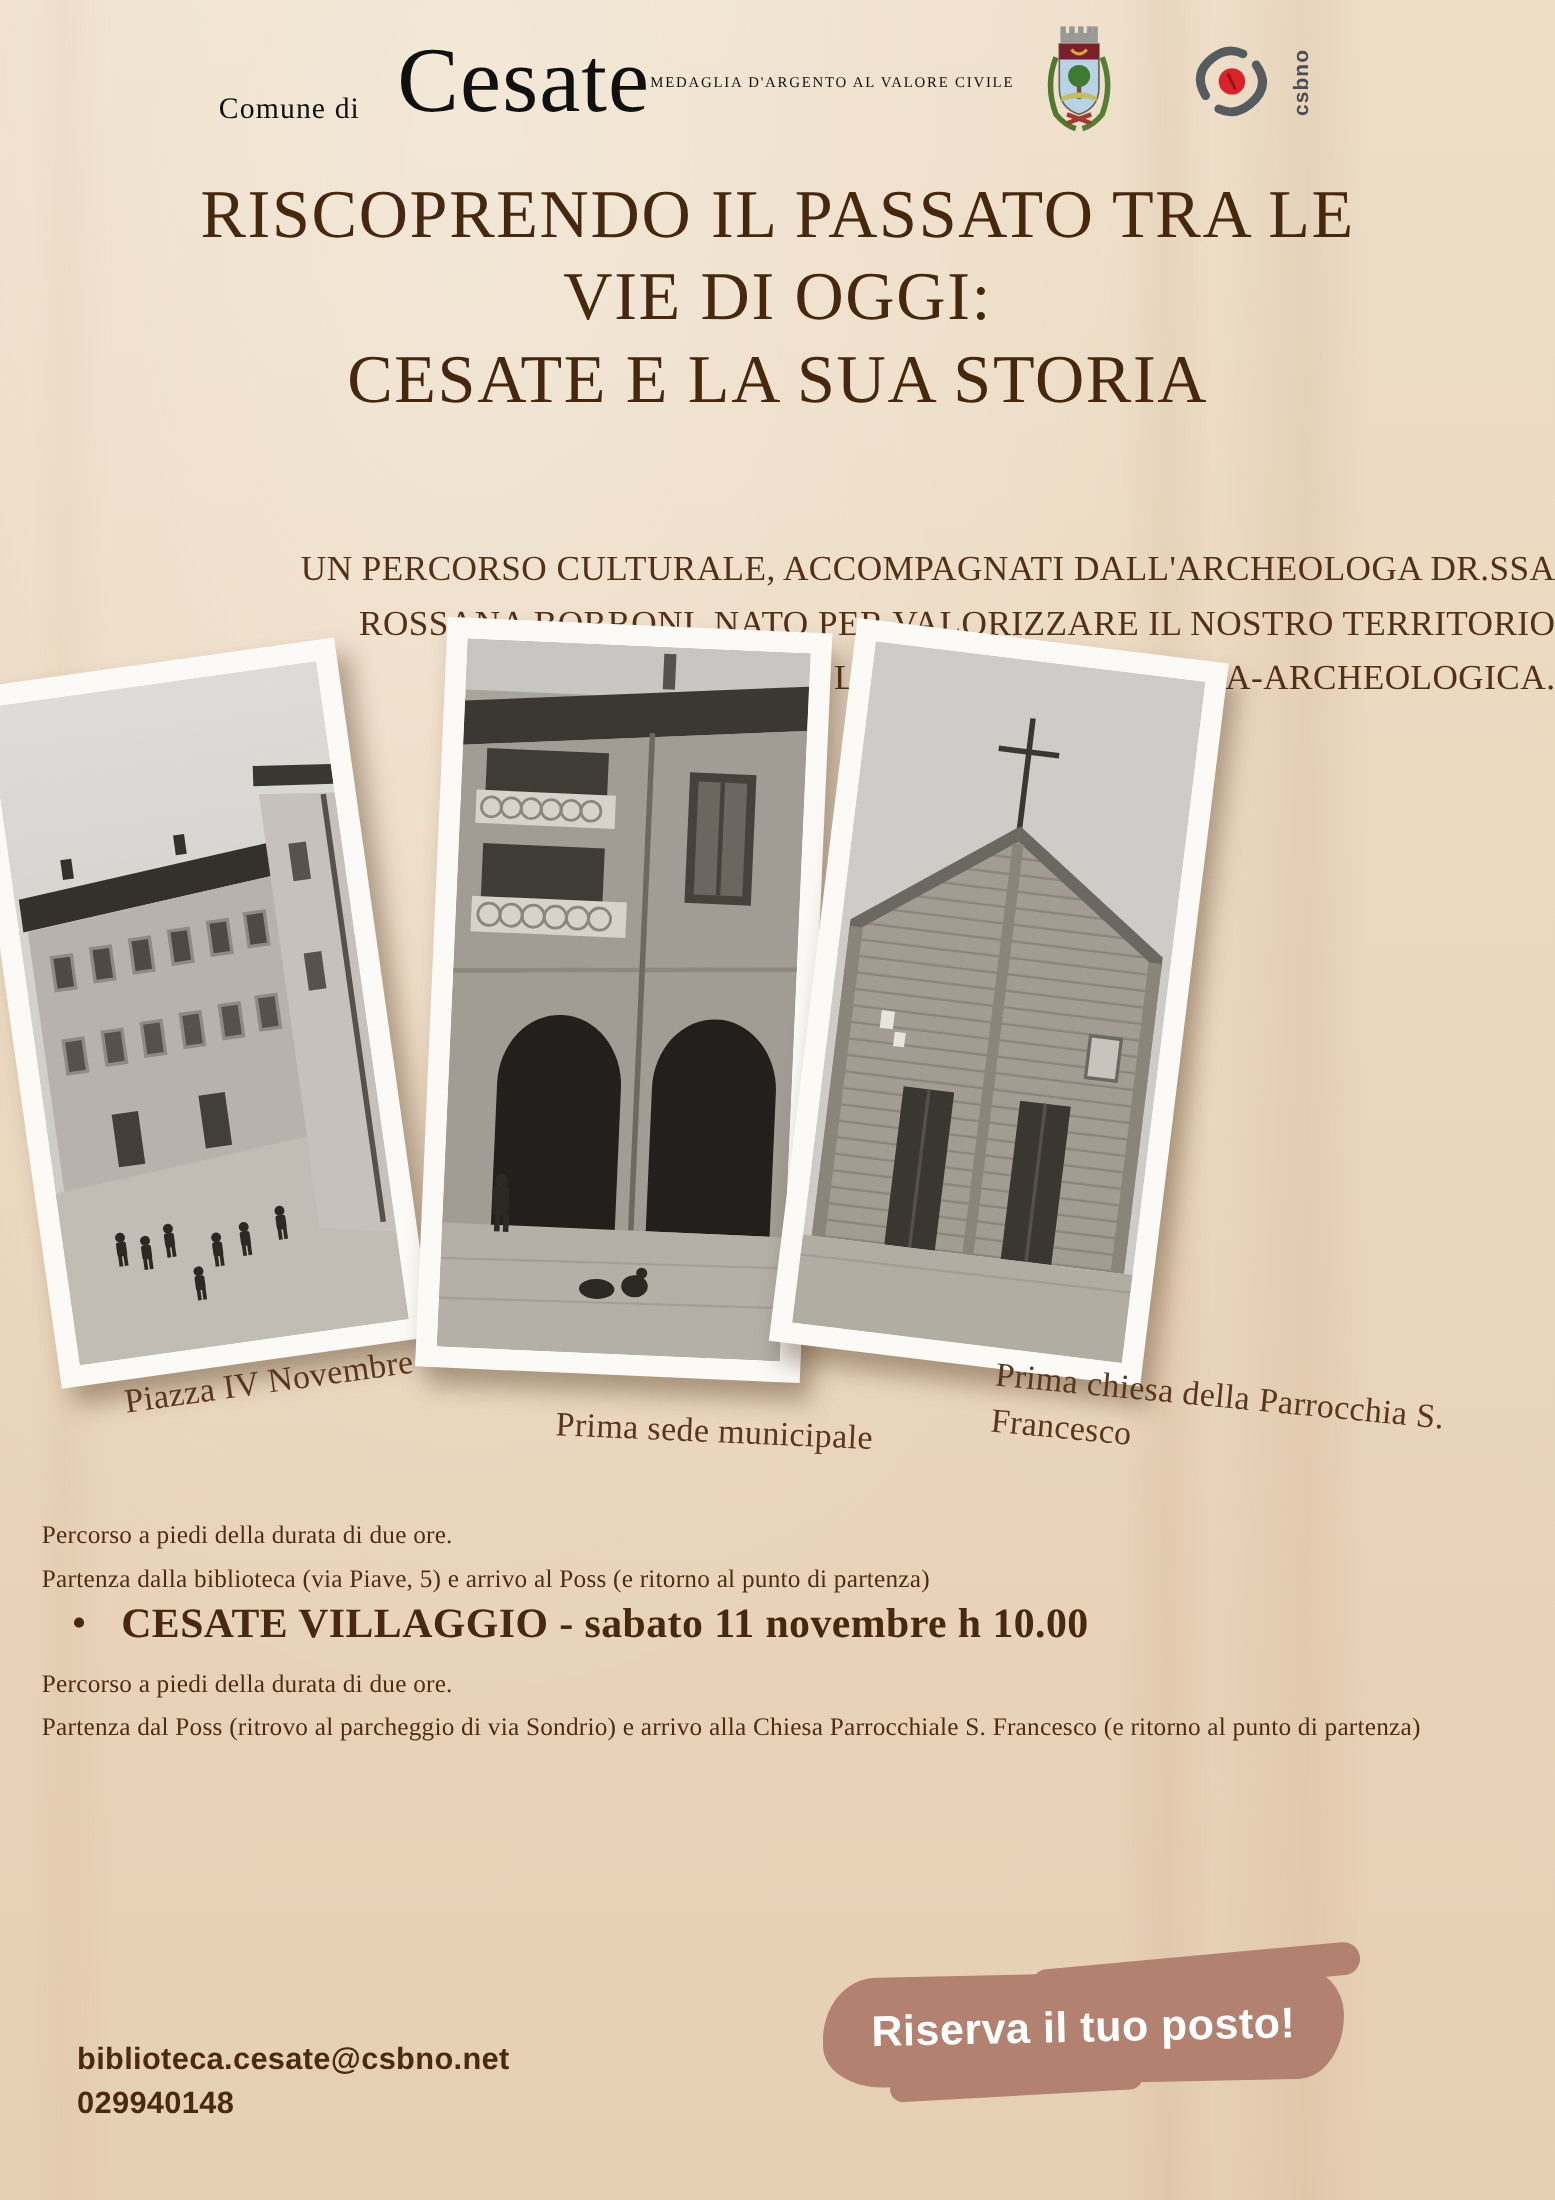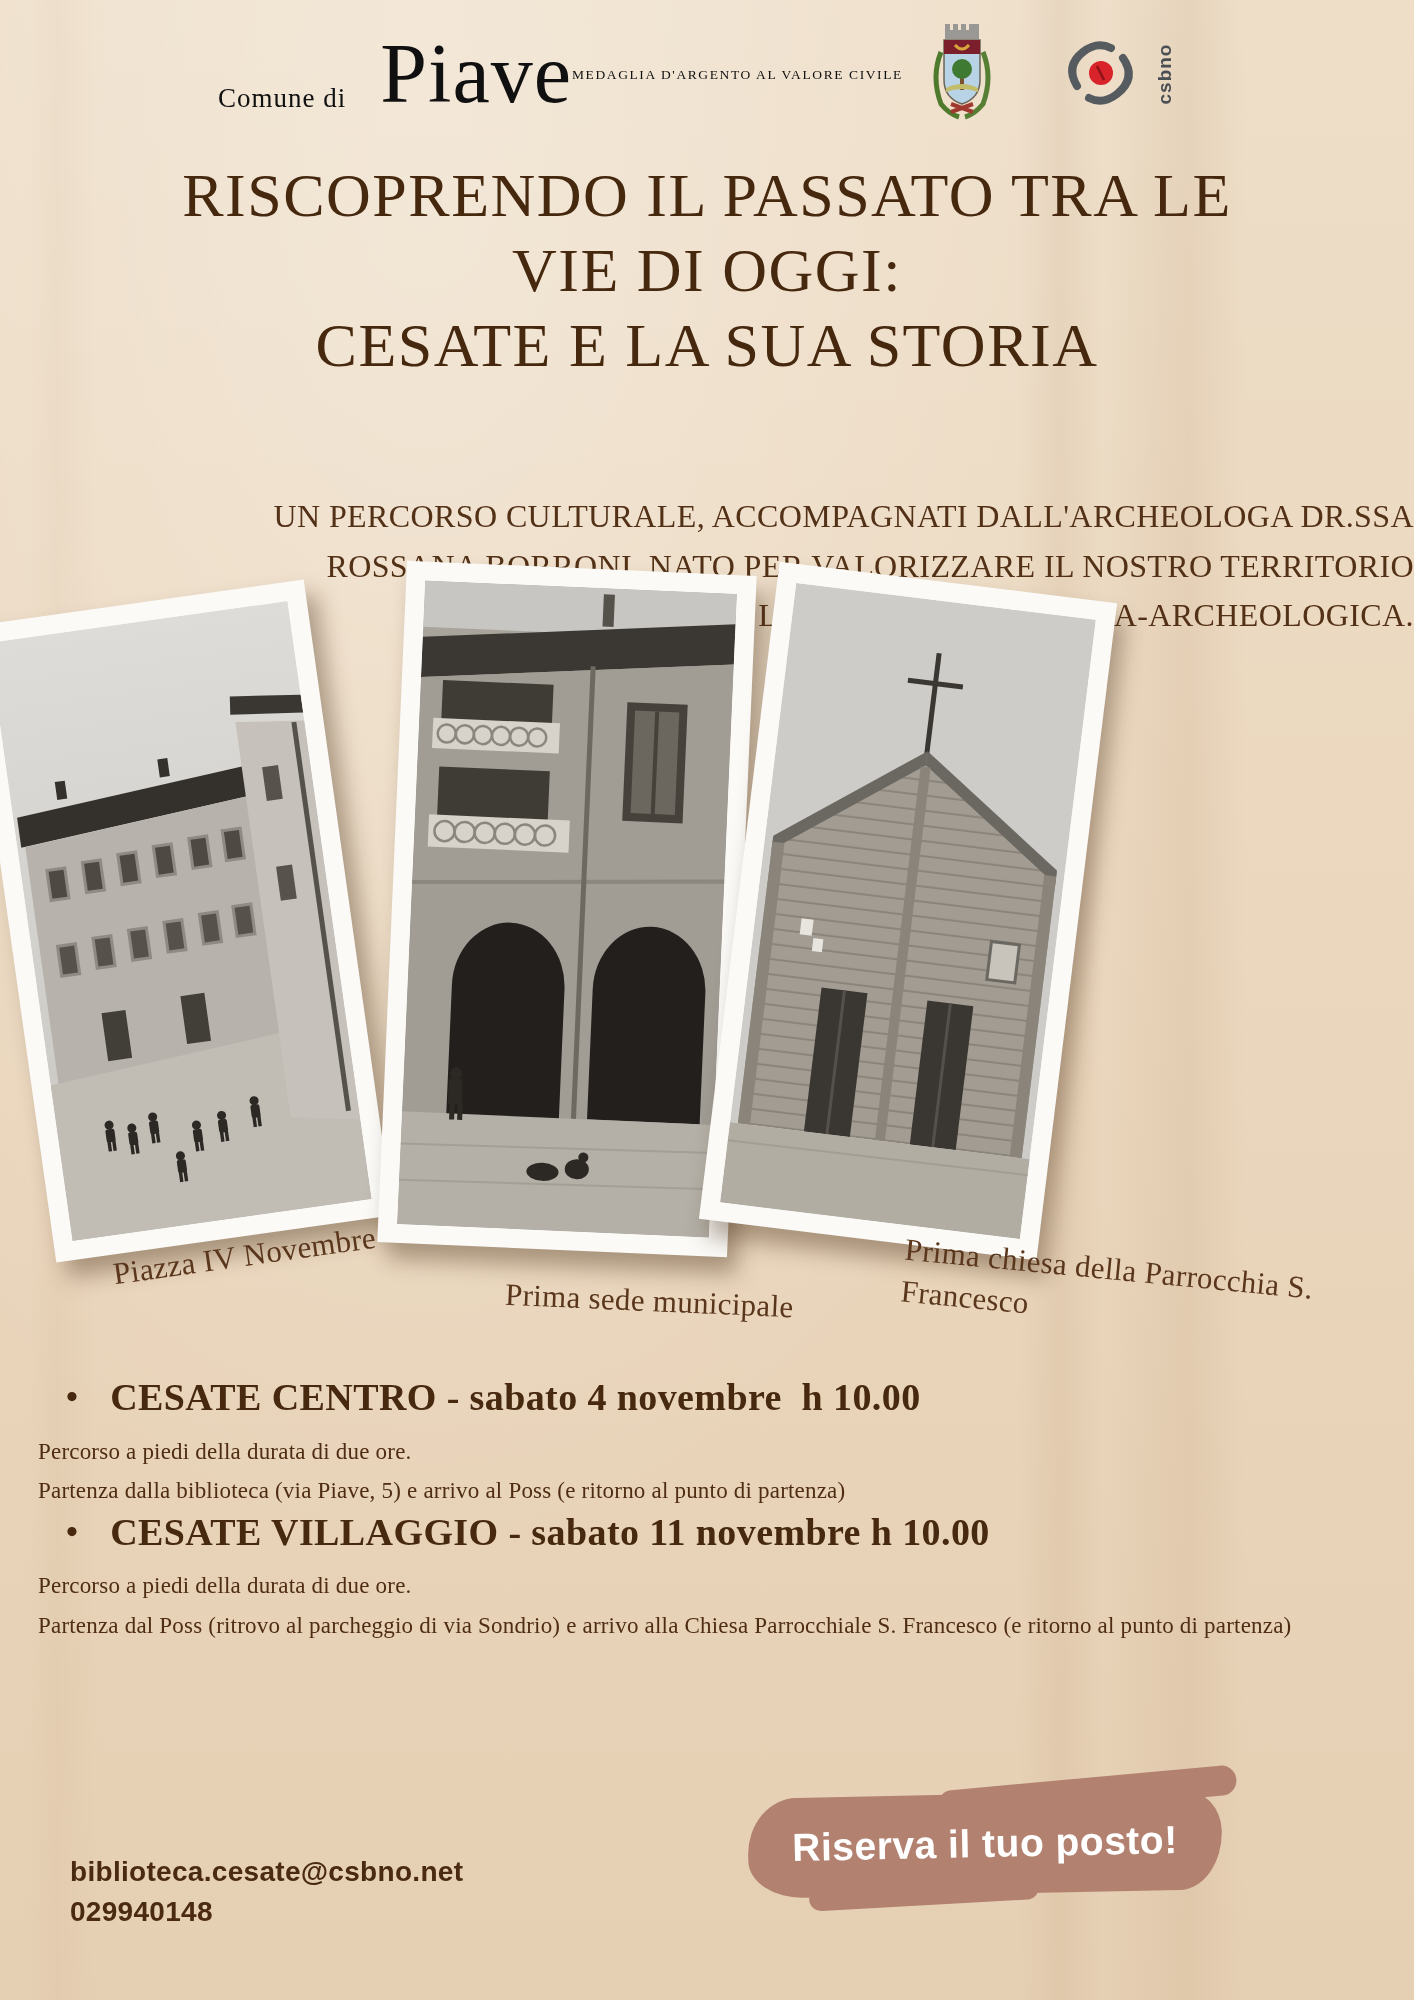--- a/index.html
+++ b/index.html
@@ -55,21 +55,21 @@
        font-size:39px;color:#ffffff;letter-spacing:0.5px;}
 </style>
 </head>
 <body>
 
 <div class="page">
 
   <div class="header">
     <div class="cesate-word">
       <span class="l1">Comune di</span>
-      <span class="l2">Piave</span>
+      <span class="l2">Cesate</span>
       <span class="l3">MEDAGLIA D'ARGENTO AL VALORE CIVILE</span>
     </div>
 
     <span>
       <svg width="66" height="100" viewBox="0 0 66 100">
 
         <path d="M12,30 Q2,55 12,82 Q20,92 30,95" fill="none" stroke="#4e7a2e" stroke-width="5"></path>
         <path d="M54,30 Q64,55 54,82 Q46,92 36,95" fill="none" stroke="#567f33" stroke-width="5"></path>
         <path d="M22,90 L44,82 M22,82 L44,90" stroke="#a03a30" stroke-width="4"></path>
 
@@ -267,24 +267,20 @@
       <line x1="0" y1="558" x2="300" y2="556" stroke="#a39e94" stroke-width="2"></line>
     </svg>
   </div>
 
   <div class="caption c1">Piazza IV Novembre</div>
   <div class="caption c2">Prima sede municipale</div>
   <div class="caption c3">Prima chiesa della Parrocchia S. Francesco</div>
 
   <div class="events">
     <div class="event">
-      <div class="event-head">
-        <span>CESATE CENTRO</span>
-        <span class="sched">- sabato 4 novembre  h 10.00</span>
-      </div>
       <div class="event-detail">Percorso a piedi della durata di due ore.</div>
       <div class="event-detail">Partenza dalla biblioteca (via Piave, 5) e arrivo al Poss (e ritorno al punto di partenza)</div>
     </div>
     <div class="event">
       <div class="event-head">
         <span>CESATE VILLAGGIO</span>
         <span class="sched">- sabato 11 novembre h 10.00</span>
       </div>
       <div class="event-detail">Percorso a piedi della durata di due ore.</div>
       <div class="event-detail">Partenza dal Poss (ritrovo al parcheggio di via Sondrio) e arrivo alla Chiesa Parrocchiale S. Francesco (e ritorno al punto di partenza)</div>

